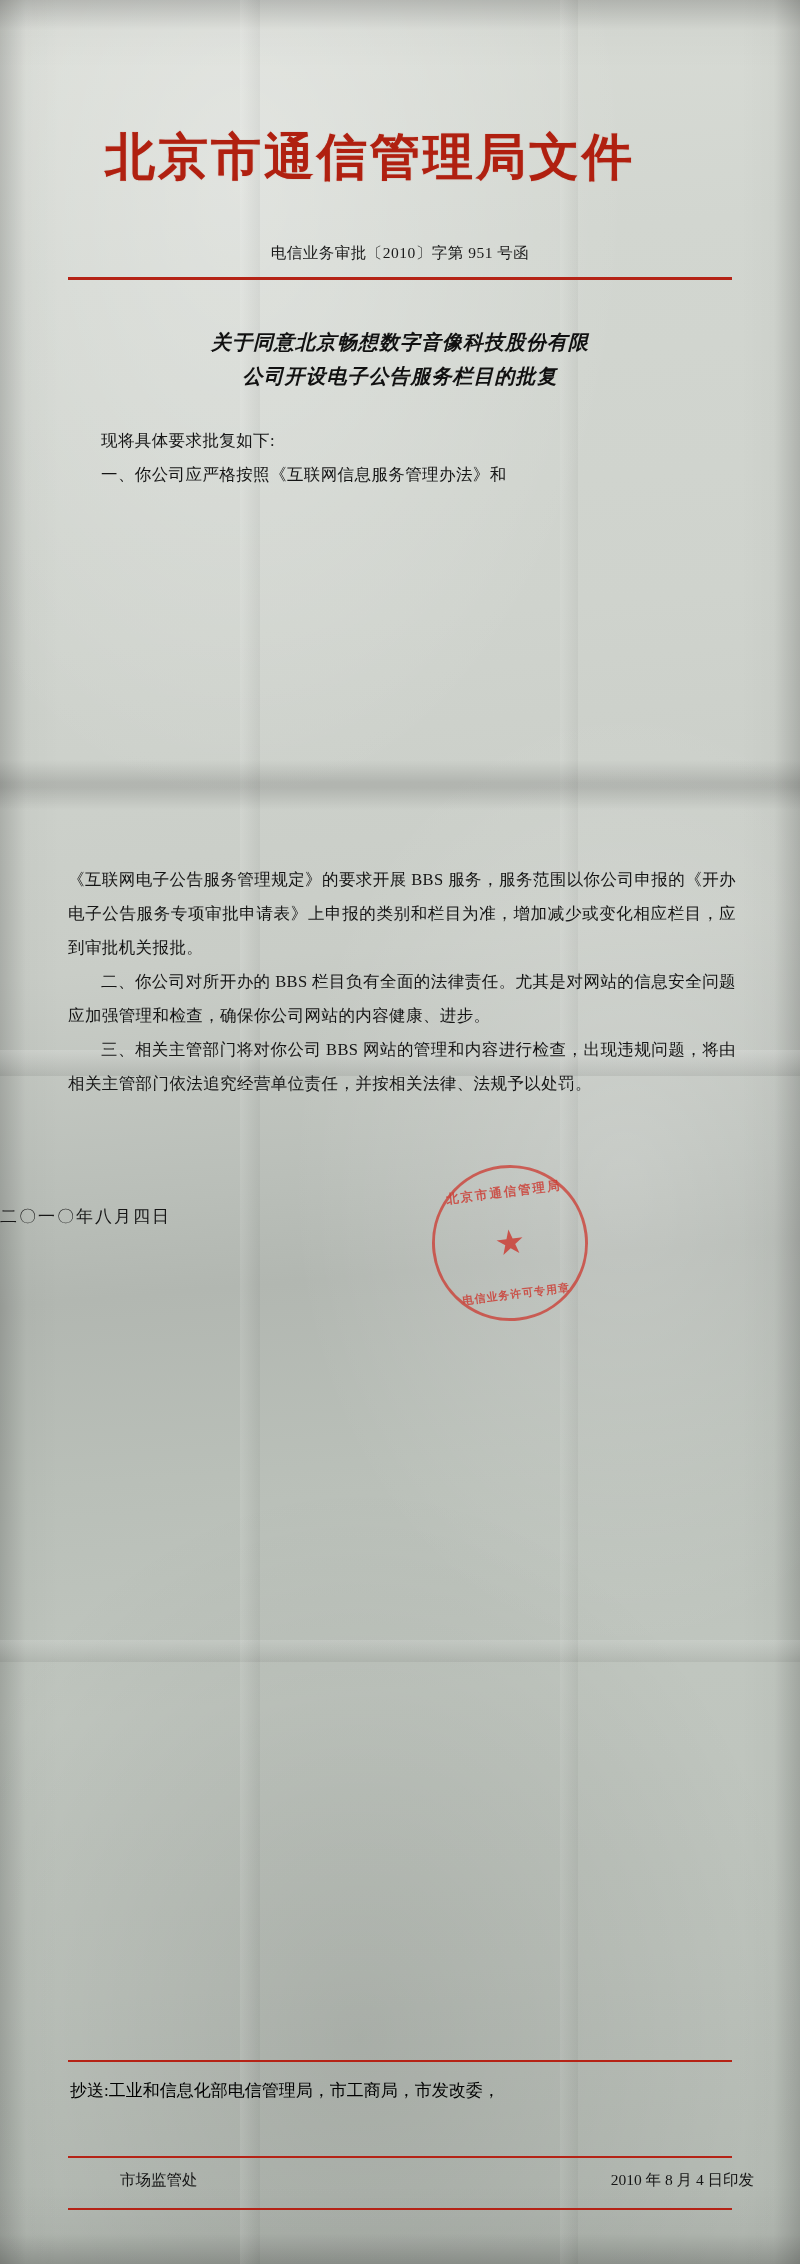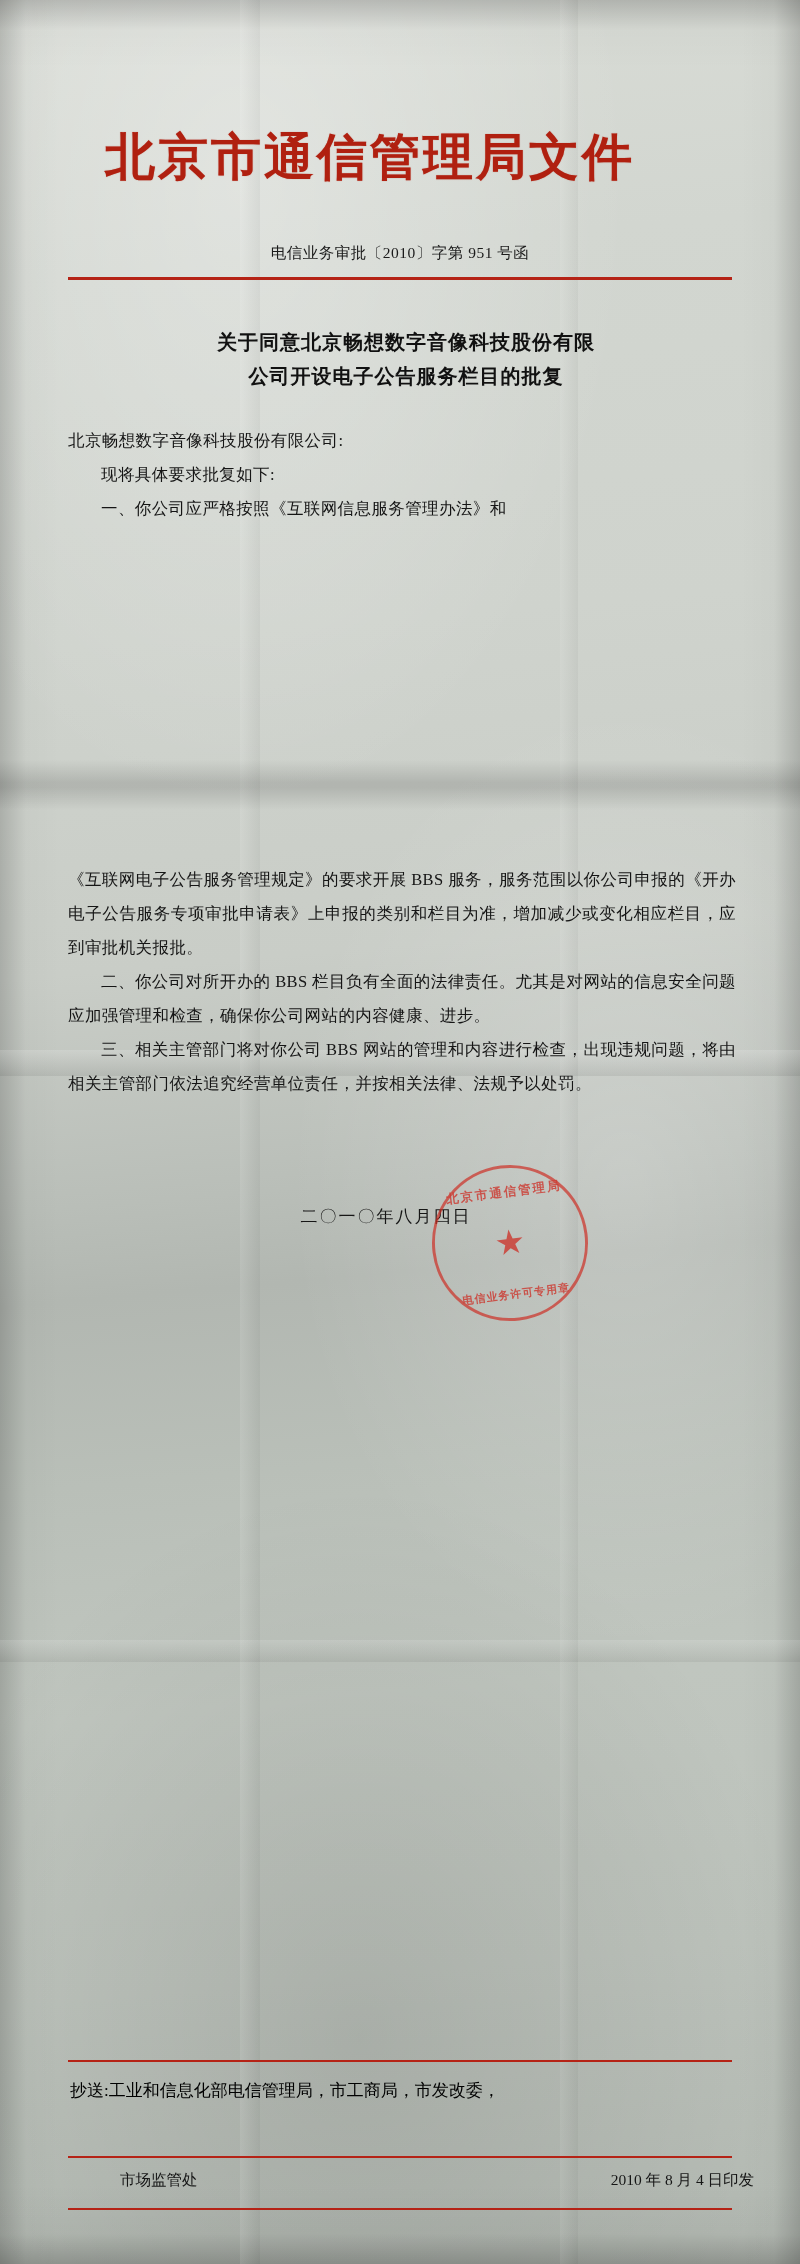--- a/index.html
+++ b/index.html
@@ -95,28 +95,29 @@
   .red-rule {
     position: absolute;
     left: 68px; top: 277px;
     width: 664px;
     height: 2.5px;
     background: #b52316;
   }
 
   .subject {
     position: absolute;
-    left: 96px; top: 325px;
+    left: 90px; top: 325px;
     width: 620px;
     text-align: center;
     font-weight: bold;
     font-size: 20px;
     line-height: 34px;
     color: #111;
     letter-spacing: 1px;
+    font-style: italic;
   }
 
   .body-block {
     position: absolute;
     left: 68px;
     width: 668px;
     font-size: 16.5px;
     line-height: 34px;
     color: #151515;
     text-align: justify;
@@ -125,21 +126,21 @@
   .body-block p { margin: 0; }
   .body-block p.indent { text-indent: 33px; }
 
   #body-1 { top: 424px; }
   #body-2 { top: 845px; margin-top: 18px; }
 
   .sign-date {
     position: absolute;
     left: 0; top: 1205px;
     width: 800px;
-    text-align: center;
+    text-align: left;
     font-size: 17px;
     letter-spacing: 2px;
     color: #161616;
     padding-right: 28px;
     box-sizing: border-box;
   }
 
   
   .seal {
     position: absolute;
@@ -222,21 +223,20 @@
   <div class="doc-number">电信业务审批〔2010〕字第 951 号函</div>
 
   <div class="red-rule"></div>
 
   <div class="subject">
     <div>关于同意北京畅想数字音像科技股份有限</div>
     <div>公司开设电子公告服务栏目的批复</div>
   </div>
 
   <div class="body-block" id="body-1">
-    <p>北京畅想数字音像科技股份有限公司:</p>
     <p class="indent">现将具体要求批复如下:</p>
     <p class="indent">一、你公司应严格按照《互联网信息服务管理办法》和</p>
   </div>
 
   <div class="body-block" id="body-2">
     <p>《互联网电子公告服务管理规定》的要求开展 BBS 服务，服务范围以你公司申报的《开办电子公告服务专项审批申请表》上申报的类别和栏目为准，增加减少或变化相应栏目，应到审批机关报批。</p>
     <p class="indent">二、你公司对所开办的 BBS 栏目负有全面的法律责任。尤其是对网站的信息安全问题应加强管理和检查，确保你公司网站的内容健康、进步。</p>
     <p class="indent">三、相关主管部门将对你公司 BBS 网站的管理和内容进行检查，出现违规问题，将由相关主管部门依法追究经营单位责任，并按相关法律、法规予以处罚。</p>
   </div>
 

